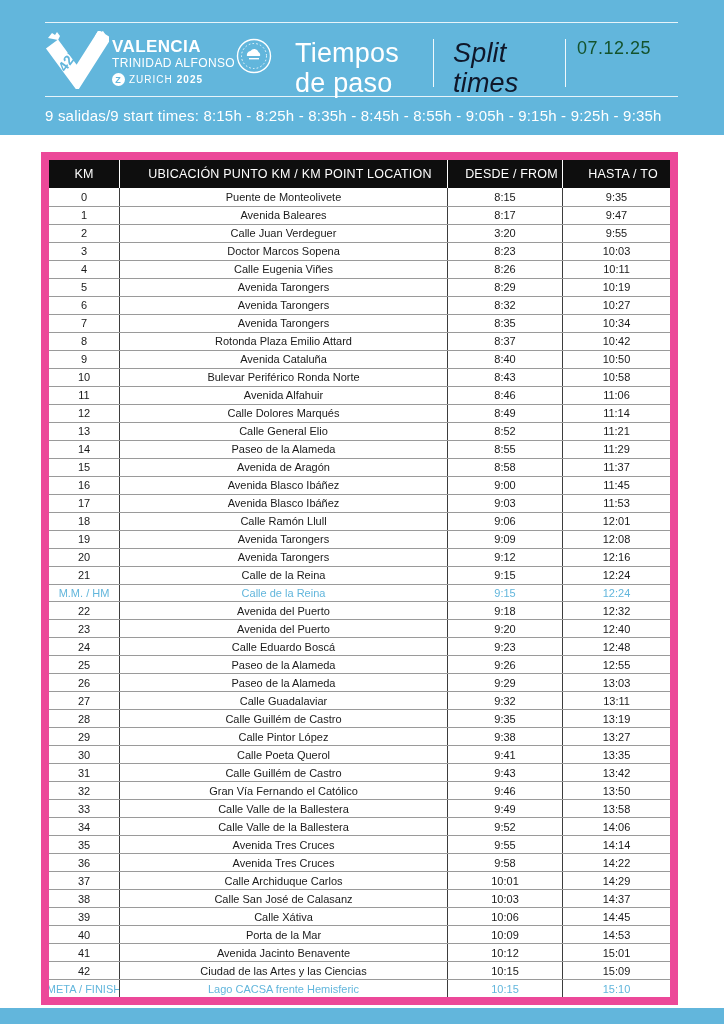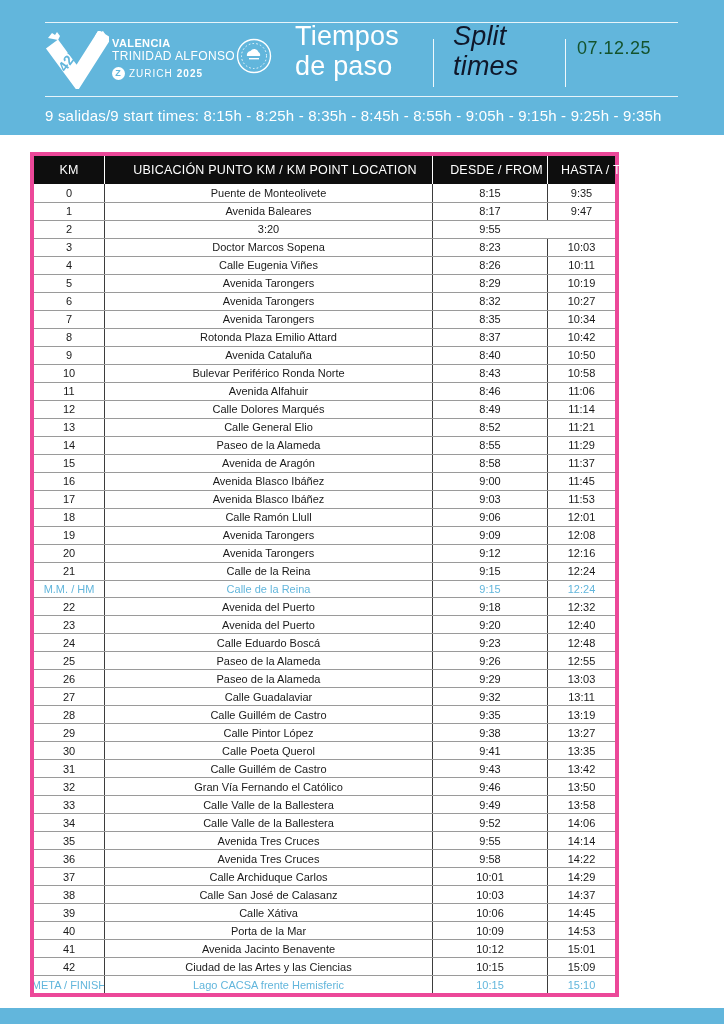--- a/index.html
+++ b/index.html
@@ -11,36 +11,36 @@
   
   .band{position:absolute;left:0;top:0;width:724px;height:135px;background:#62B6DC;}
   .rule{position:absolute;left:45px;width:633px;height:1px;background:rgba(255,255,255,.85);}
   .rule.top{top:22px;}
   .rule.bottom{top:96px;}
   .vdiv{position:absolute;top:39px;width:1px;height:48px;background:rgba(255,255,255,.9);}
   .vdiv.d1{left:433px;}
   .vdiv.d2{left:565px;}
   .logo-svg{position:absolute;left:45px;top:31px;}
   .brand{position:absolute;left:112px;top:37px;color:#fff;line-height:1.12;white-space:nowrap;}
-  .brand .l1{font-size:11px;font-weight:bold;letter-spacing:.4px;}
+  .brand .l1{font-size:17px;font-weight:bold;letter-spacing:.4px;}
   .brand .l2{font-size:12px;letter-spacing:.4px;margin-top:1px;}
   .brand .l3{font-size:10px;letter-spacing:1px;margin-top:3px;display:flex;align-items:center;gap:4px;}
   .zbadge{display:inline-flex;align-items:center;justify-content:center;width:13px;height:13px;
     border-radius:50%;background:#fff;color:#62B6DC;font-size:9px;font-weight:bold;}
   .brand .yr{font-weight:bold;}
   .seal-svg{position:absolute;left:236px;top:38px;}
-  .title{position:absolute;top:21px;font-size:27px;line-height:30px;letter-spacing:.2px;}
+  .title{position:absolute;top:38px;font-size:27px;line-height:30px;letter-spacing:.2px;}
   .title.es{left:295px;color:#ffffff;}
   .title.en{left:453px;color:#0f172a;font-style:italic;}
   .date{position:absolute;left:577px;top:38px;color:#14532d;font-size:18px;letter-spacing:.5px;}
   .subtitle{position:absolute;left:45px;top:107px;color:#fff;font-size:15px;letter-spacing:.2px;white-space:nowrap;}
   
   .table{
-    position:absolute;left:30px;top:152px;width:589px;box-sizing:border-box;
-    border:4px solid #ec4899;background:#fff;
+    position:absolute;left:41px;top:152px;width:637px;box-sizing:border-box;
+    border:8px solid #ec4899;background:#fff;
   }
   .thead{display:grid;grid-template-columns:70px 328px 115px 1fr;height:28px;background:#0e0e0e;}
   .th{display:flex;align-items:center;justify-content:center;color:#fff;font-size:12.5px;
       letter-spacing:.2px;white-space:nowrap;}
   .th + .th{border-left:1px solid #ffffff;padding-left:13px;}
   .tbody{display:grid;grid-auto-rows:1fr;height:809px;}
   .tr{display:grid;grid-template-columns:70px 328px 115px 1fr;}
   .tr + .tr{border-top:1px solid #9a9a9a;}
   .td{display:flex;align-items:center;justify-content:center;font-size:11px;color:#1a1a1a;
       white-space:nowrap;overflow:hidden;}
@@ -122,20 +122,21 @@
           <div class="td">9:35</div>
         </div>
         <div class="tr">
           <div class="td">1</div>
           <div class="td">Avenida Baleares</div>
           <div class="td">8:17</div>
           <div class="td">9:47</div>
         </div>
         <div class="tr">
           <div class="td">2</div>
+          <div class="td">Calle Juan Verdeguer</div>
           <div class="td">3:20</div>
           <div class="td">9:55</div>
         </div>
         <div class="tr">
           <div class="td">3</div>
           <div class="td">Doctor Marcos Sopena</div>
           <div class="td">8:23</div>
           <div class="td">10:03</div>
         </div>
         <div class="tr">

